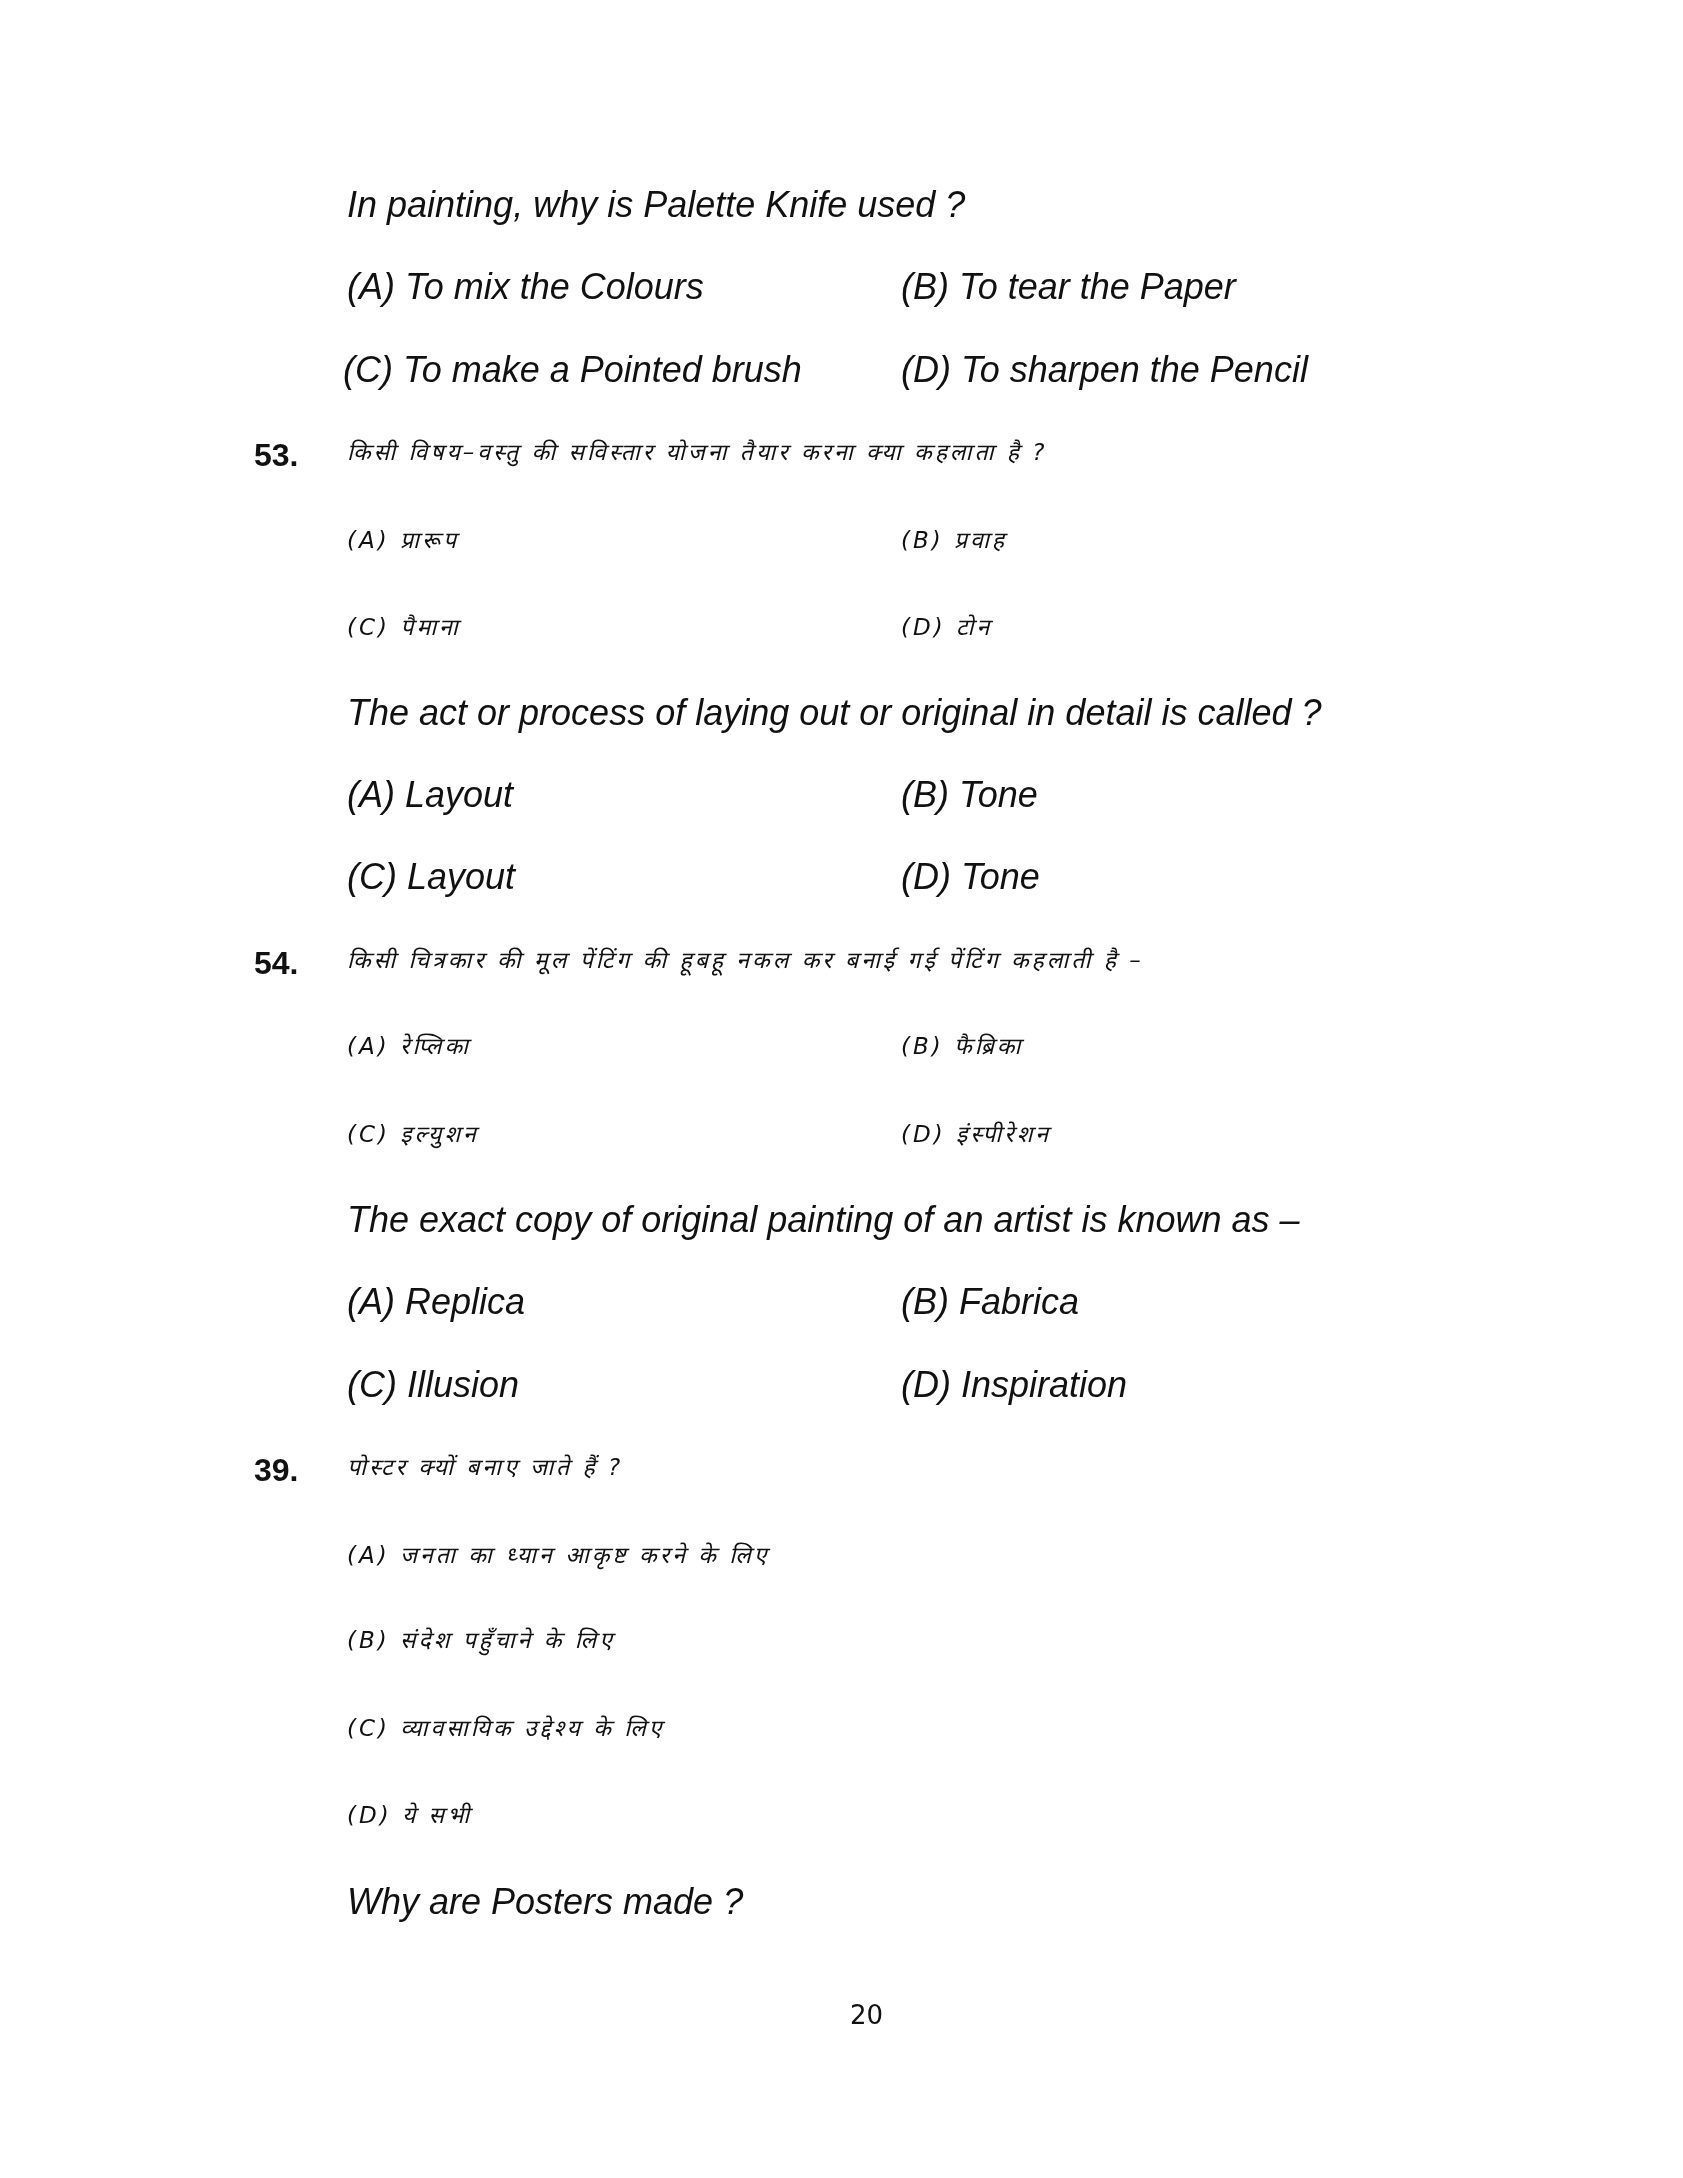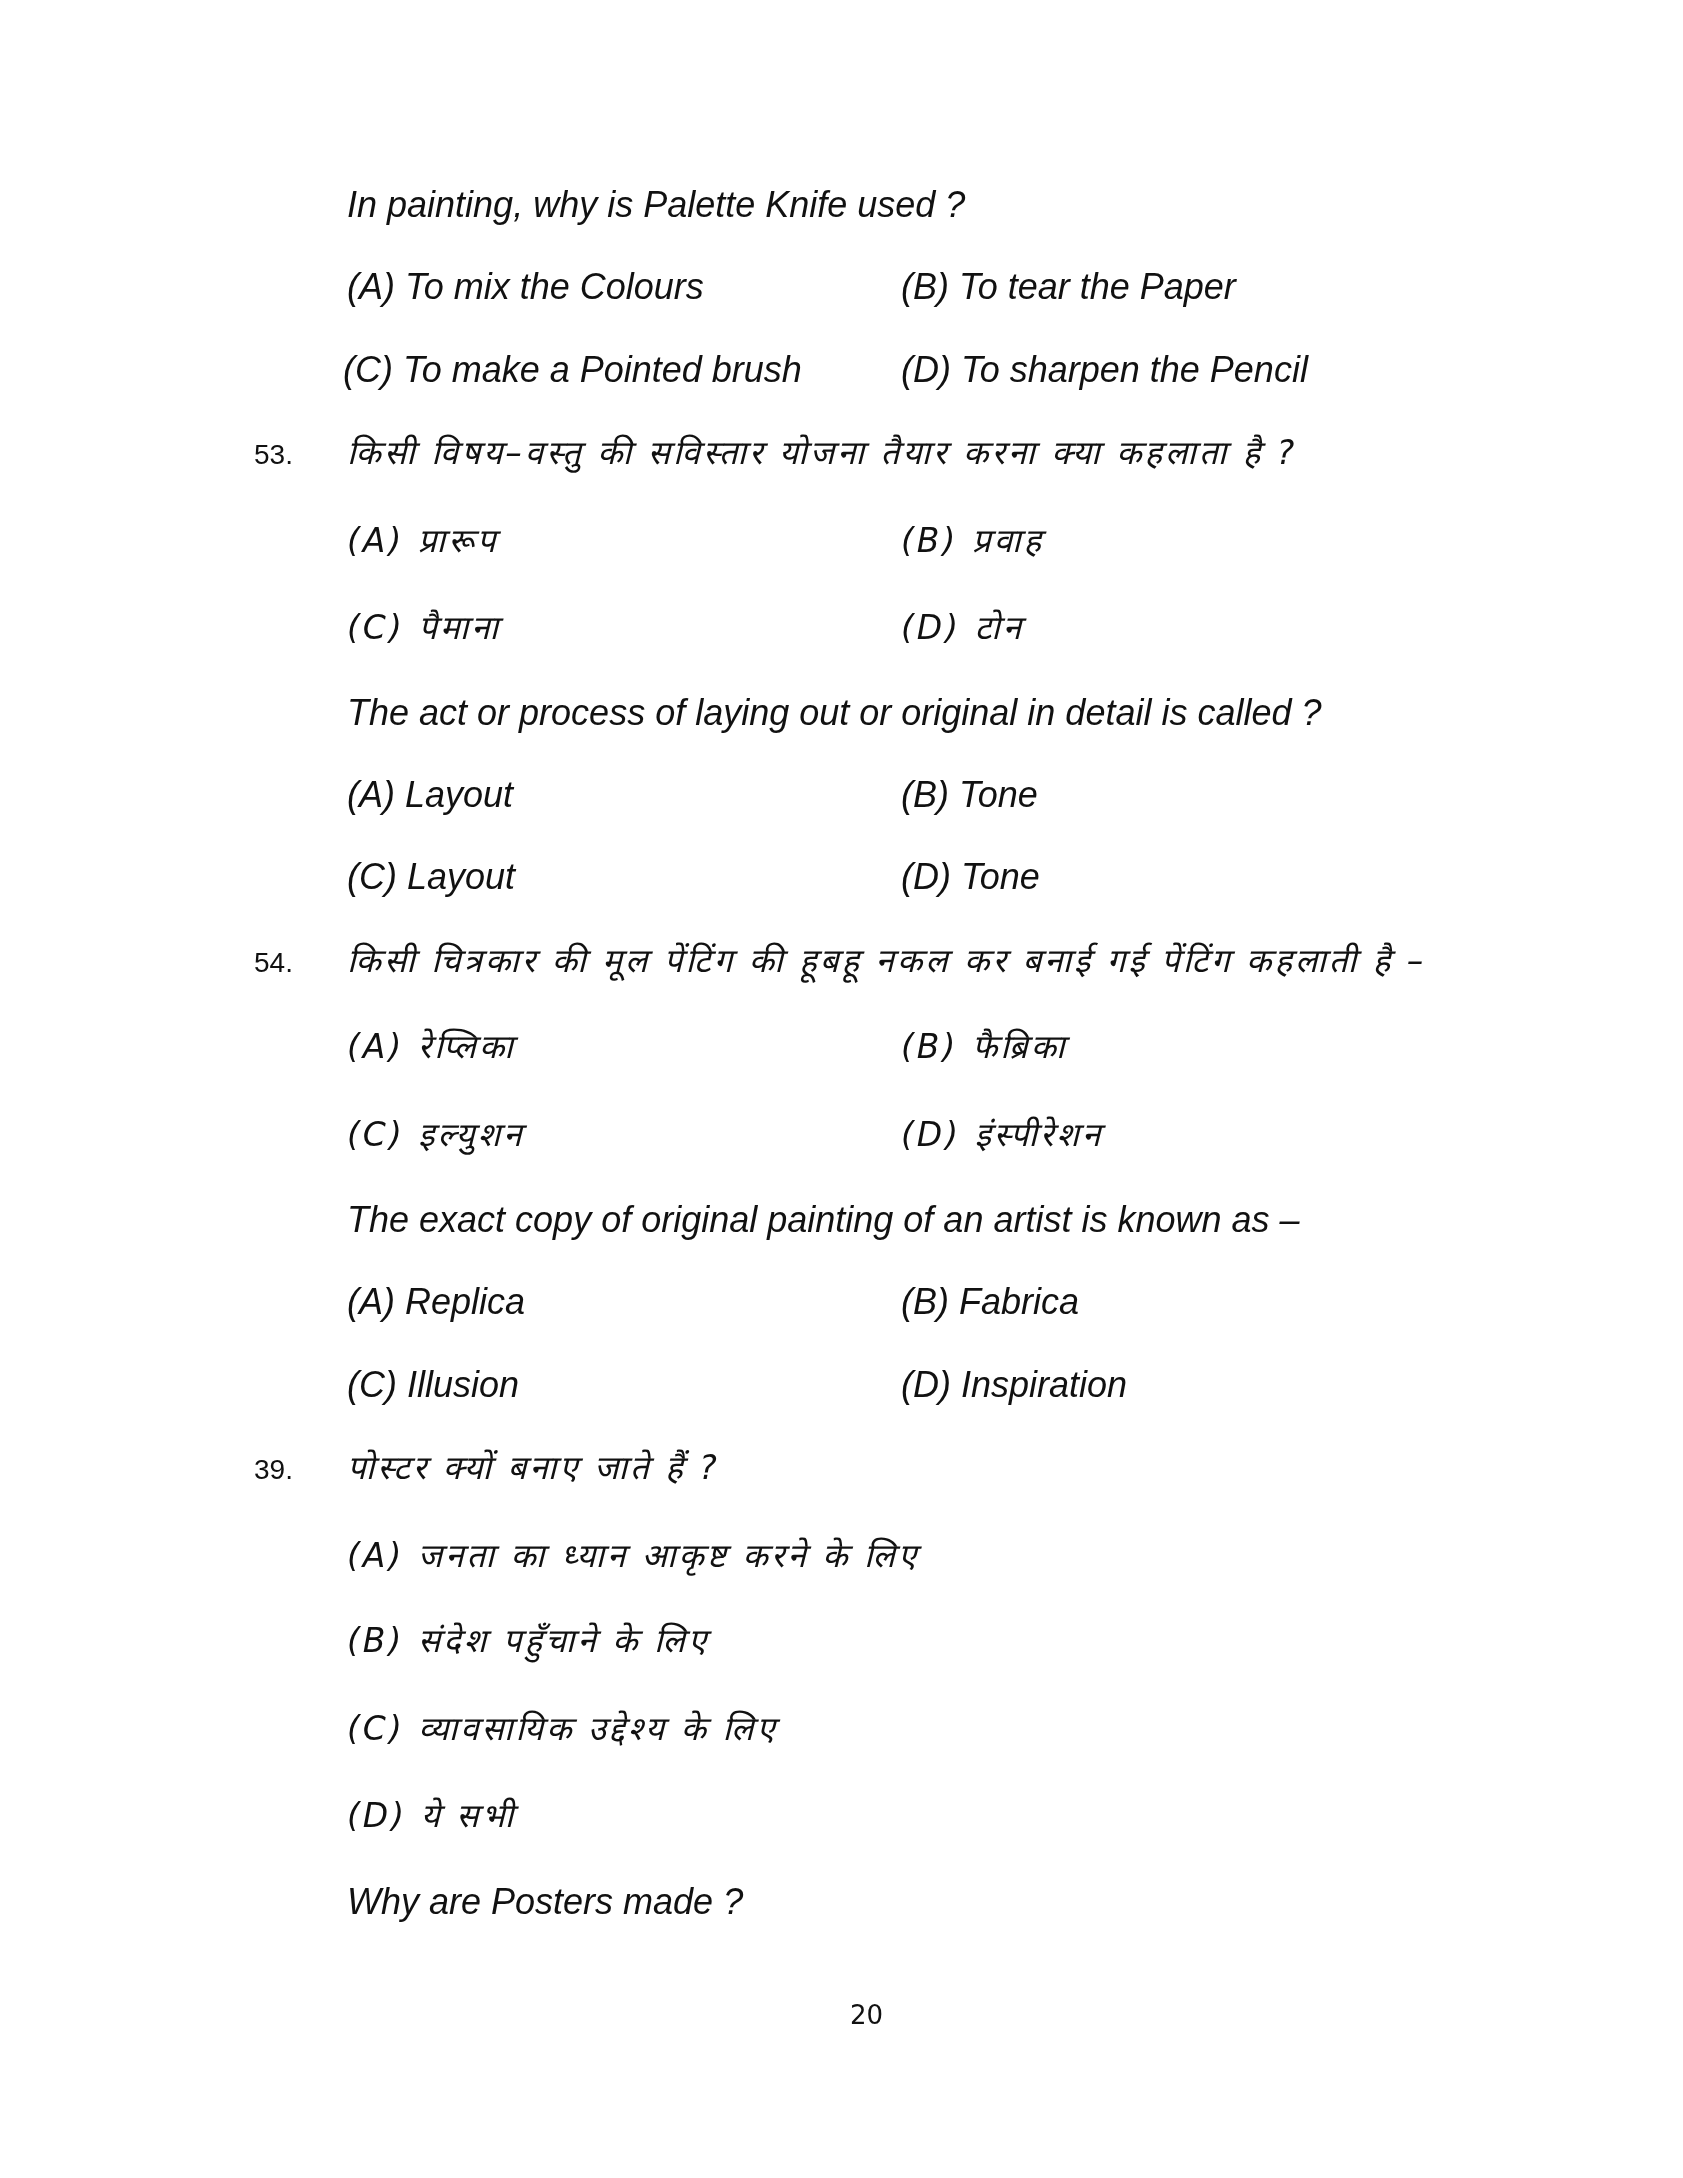--- a/index.html
+++ b/index.html
@@ -1,19 +1,19 @@
 <!DOCTYPE html>
 <html><head>
 <meta charset="utf-8">
 <style>
   html, body { margin:0; padding:0; background:#ffffff; }
   body { width:1683px; height:2178px; position:relative; overflow:hidden; color:#111; }
   .line { position:absolute; white-space:nowrap; font-family:"Liberation Sans", "DejaVu Sans", sans-serif; font-size:36px; line-height:1; transform:translateY(-50%);font-style:italic; }
-  .qnum { position:absolute; font-family:"Liberation Sans", sans-serif; font-size:28px; transform:translateY(-50%); }
-  .hi { font-family:"DejaVu Sans", "Liberation Sans", sans-serif; font-size:33px; letter-spacing:3px; }
+  .qnum { position:absolute; font-family:"Liberation Sans", sans-serif; font-size:32px; transform:translateY(-50%);font-weight:bold; }
+  .hi { font-family:"DejaVu Sans", "Liberation Sans", sans-serif; font-size:23px; letter-spacing:3px; }
   .pageno { position:absolute; left:0; width:1733px; text-align:center; top:2000px; font-family:"DejaVu Sans", sans-serif; font-size:26px; }
 </style>
 </head>
 <body>
 
 <div class="line" style="left:347px;top:205px">In painting, why is Palette Knife used ?</div>
 <div class="line" style="left:347px;top:287px">(A) To mix the Colours</div>
 <div class="line" style="left:901px;top:287px">(B) To tear the Paper</div>
 <div class="line" style="left:343px;top:370px">(C) To make a Pointed brush</div>
 <div class="line" style="left:901px;top:370px">(D) To sharpen the Pencil</div>

